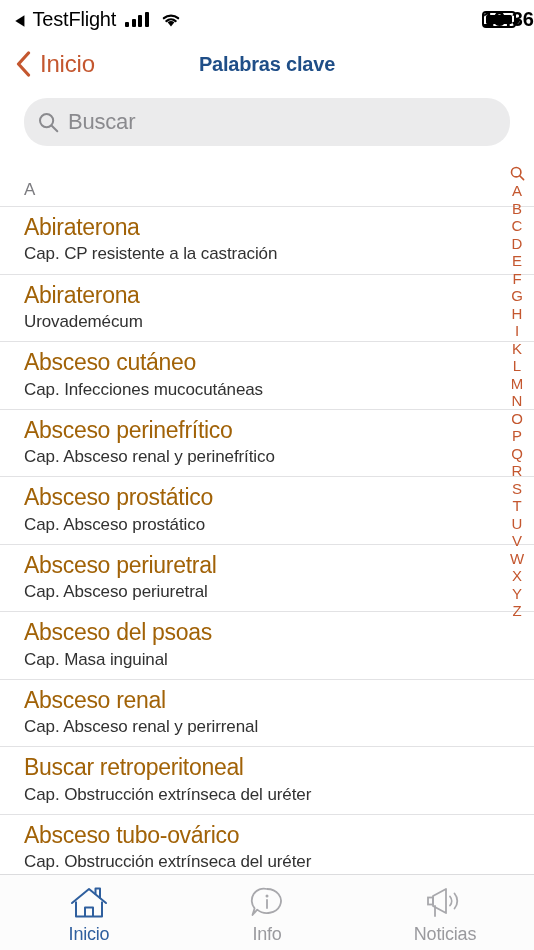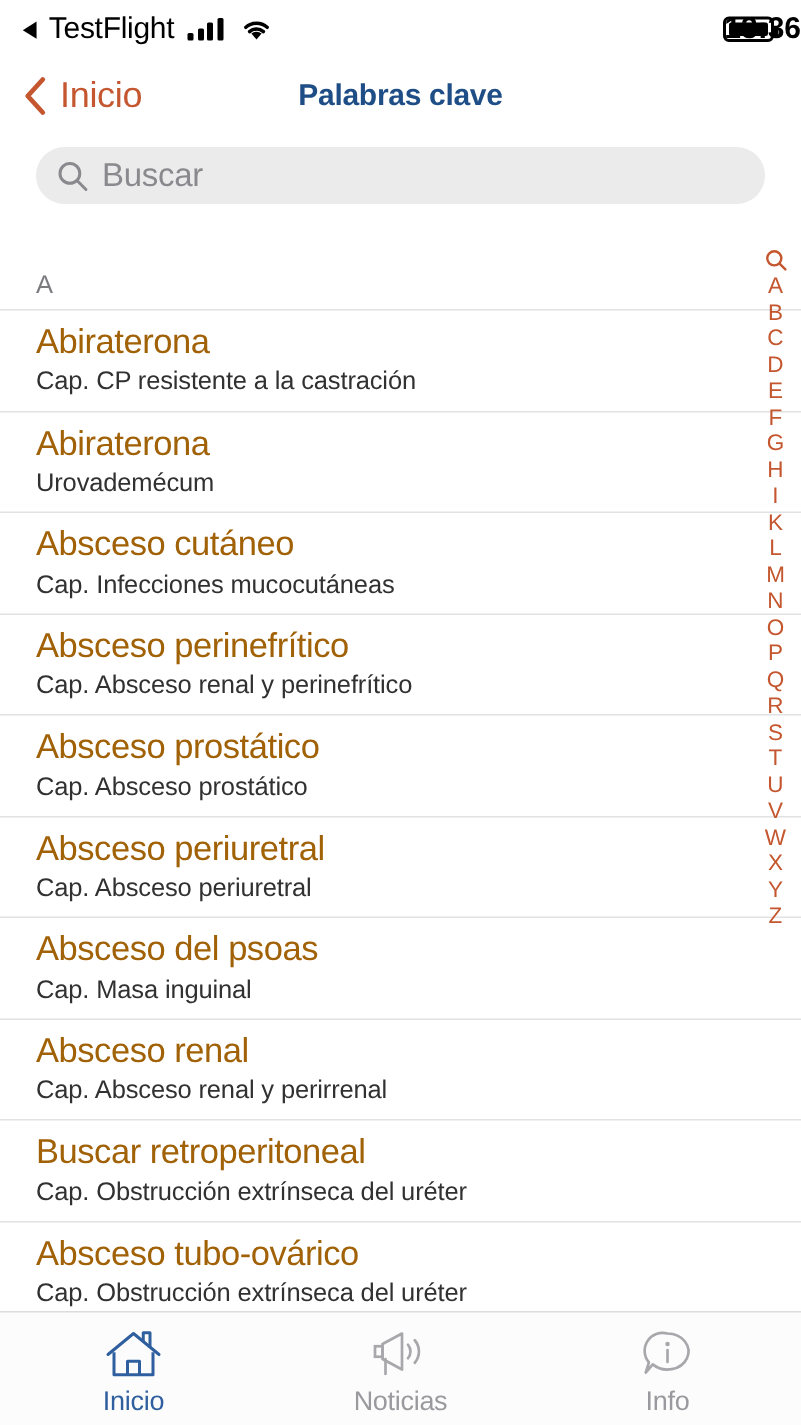--- a/index.html
+++ b/index.html
@@ -107,21 +107,21 @@
     color: #1F4E87;
     letter-spacing: -0.2px;
   }
 
   
   .search-wrap {
     flex: 0 0 62px;
     padding: 8px 24px 0 24px;
   }
   .search-bar {
-    height: 38px;
+    height: 48px;
     background: #EBEBEC;
     border-radius: 23px;
     display: flex;
     align-items: center;
     padding: 0 14px;
     gap: 9px;
     cursor: text;
   }
   .search-icon { width: 21px; height: 21px; flex: 0 0 21px; }
   .search-placeholder {
@@ -344,32 +344,32 @@
         <path d="M4 18 L21 4 L38 18" stroke="#2F5F9E" stroke-width="2" fill="none" stroke-linecap="round" stroke-linejoin="round"></path>
         <path d="M8 16.5 L8 31.5 L34 31.5 L34 16.5" stroke="#2F5F9E" stroke-width="2" fill="none" stroke-linejoin="round"></path>
         <path d="M17 31.5 L17 22.5 L25 22.5 L25 31.5" stroke="#2F5F9E" stroke-width="2" fill="none" stroke-linejoin="round"></path>
         <path d="M27.5 9.5 L27.5 3.5 L32 3.5 L32 13.5" stroke="#2F5F9E" stroke-width="2" fill="none" stroke-linejoin="round"></path>
       </svg>
       <span class="tab-label">Inicio</span>
     </div>
 
     <div class="tab-item inactive">
       <svg class="tab-icon" viewBox="0 0 42 36">
+        <path d="M21 4 a14 12 0 1 1 -9.8 20.6 L6.5 30 L8.6 23.3 A12 12 0 0 1 21 4 Z" stroke="#A8A8AC" stroke-width="1.8" fill="none" stroke-linejoin="round"></path>
+        <circle cx="21" cy="11" r="1.5" fill="#A8A8AC"></circle>
+        <line x1="21" y1="15" x2="21" y2="23" stroke="#A8A8AC" stroke-width="1.8" stroke-linecap="round"></line>
+      </svg>
+      <span class="tab-label">Info</span>
+    </div>
+
+    <div class="tab-item inactive">
+      <svg class="tab-icon" viewBox="0 0 42 36">
         <path d="M9 11 L9 21 L22 28 L22 4 Z" stroke="#A8A8AC" stroke-width="1.8" fill="none" stroke-linejoin="round"></path>
         <rect x="4" y="12.5" width="5" height="7" stroke="#A8A8AC" stroke-width="1.8" fill="none"></rect>
         <line x1="11" y1="21" x2="11" y2="31" stroke="#A8A8AC" stroke-width="1.8" stroke-linecap="round"></line>
         <path d="M26 11.5 a7 7 0 0 1 0 9" stroke="#A8A8AC" stroke-width="1.8" fill="none" stroke-linecap="round"></path>
         <path d="M30.5 8.5 a11.5 11.5 0 0 1 0 15" stroke="#A8A8AC" stroke-width="1.8" fill="none" stroke-linecap="round"></path>
       </svg>
       <span class="tab-label">Noticias</span>
     </div>
 
-    <div class="tab-item inactive">
-      <svg class="tab-icon" viewBox="0 0 42 36">
-        <path d="M21 4 a14 12 0 1 1 -9.8 20.6 L6.5 30 L8.6 23.3 A12 12 0 0 1 21 4 Z" stroke="#A8A8AC" stroke-width="1.8" fill="none" stroke-linejoin="round"></path>
-        <circle cx="21" cy="11" r="1.5" fill="#A8A8AC"></circle>
-        <line x1="21" y1="15" x2="21" y2="23" stroke="#A8A8AC" stroke-width="1.8" stroke-linecap="round"></line>
-      </svg>
-      <span class="tab-label">Info</span>
-    </div>
-
   </div>
 </div>
 
 </body></html>

